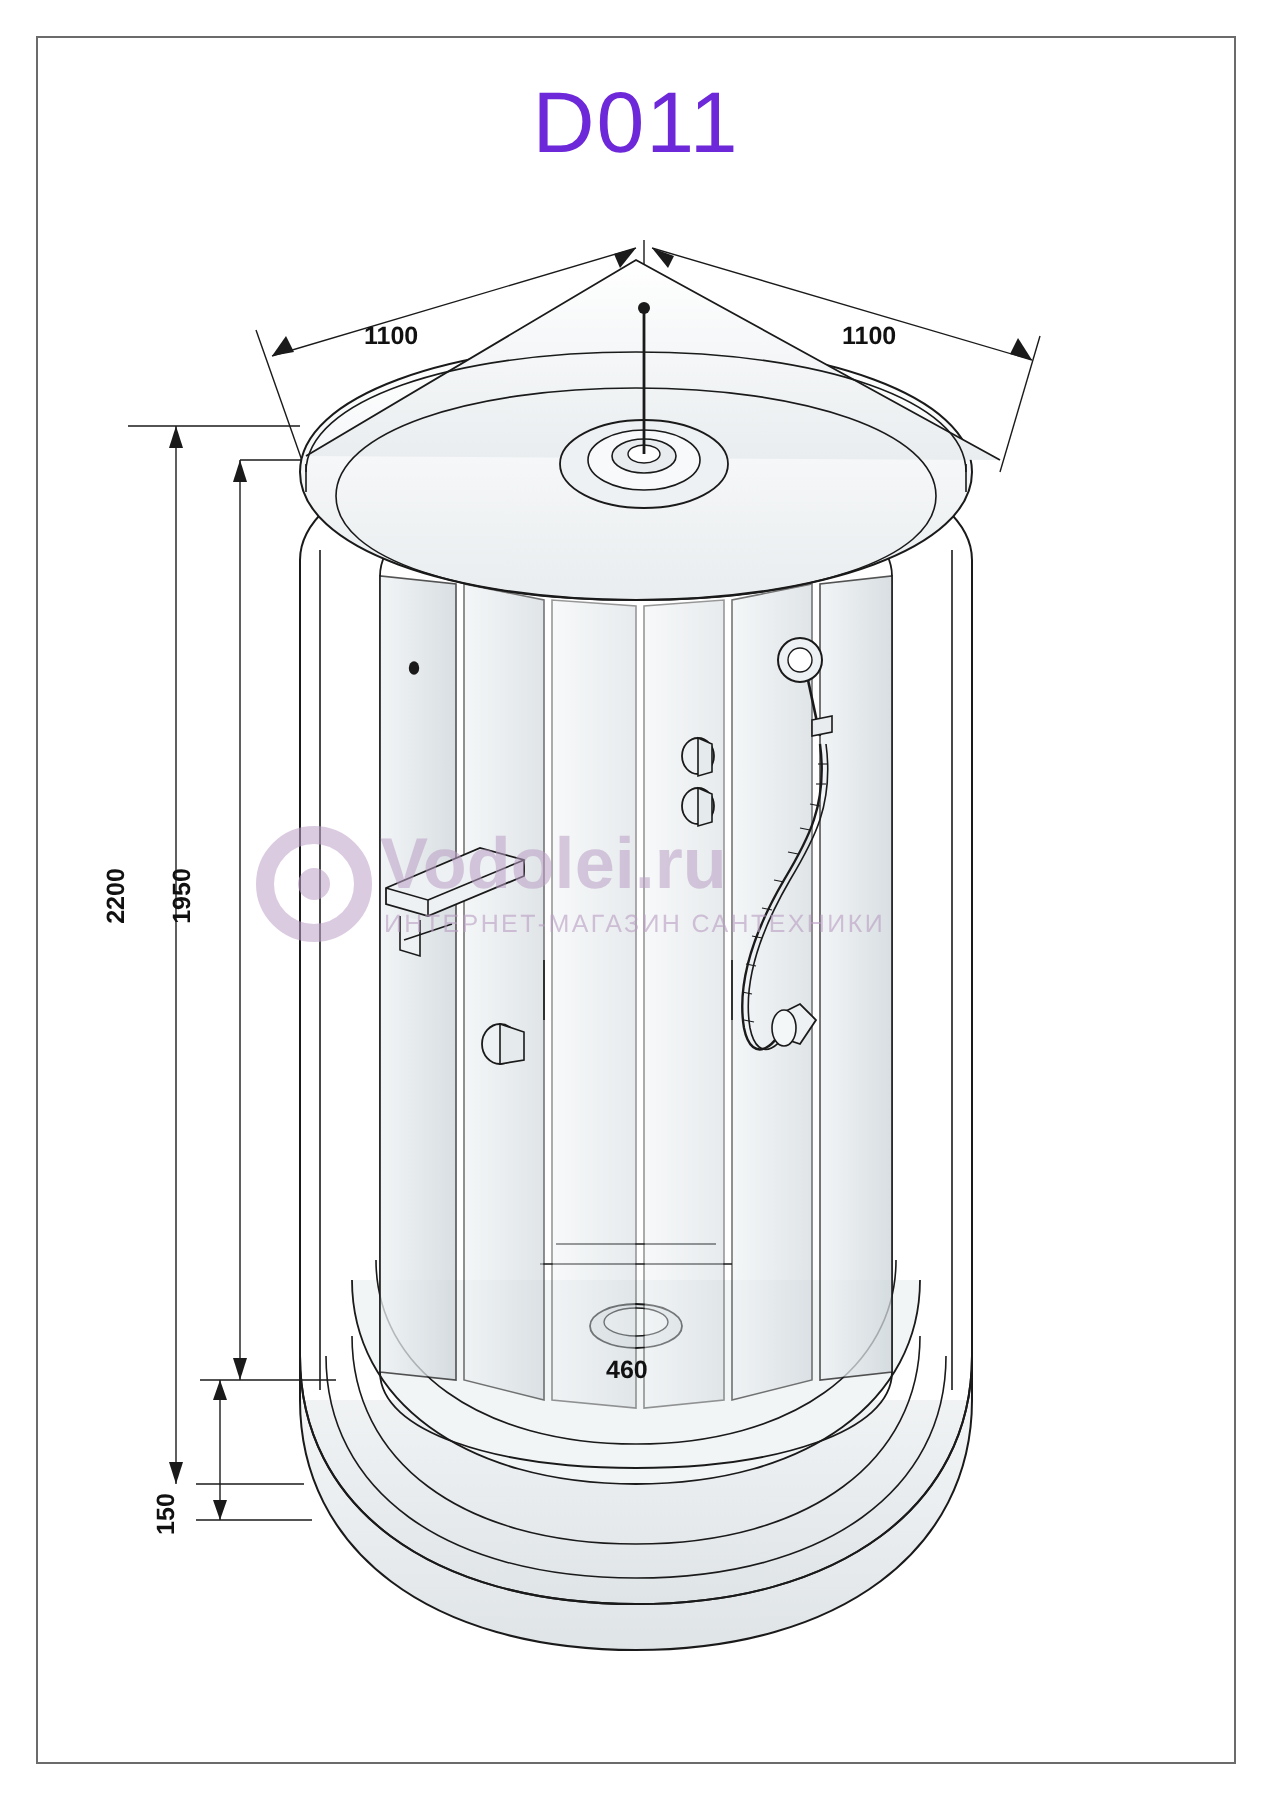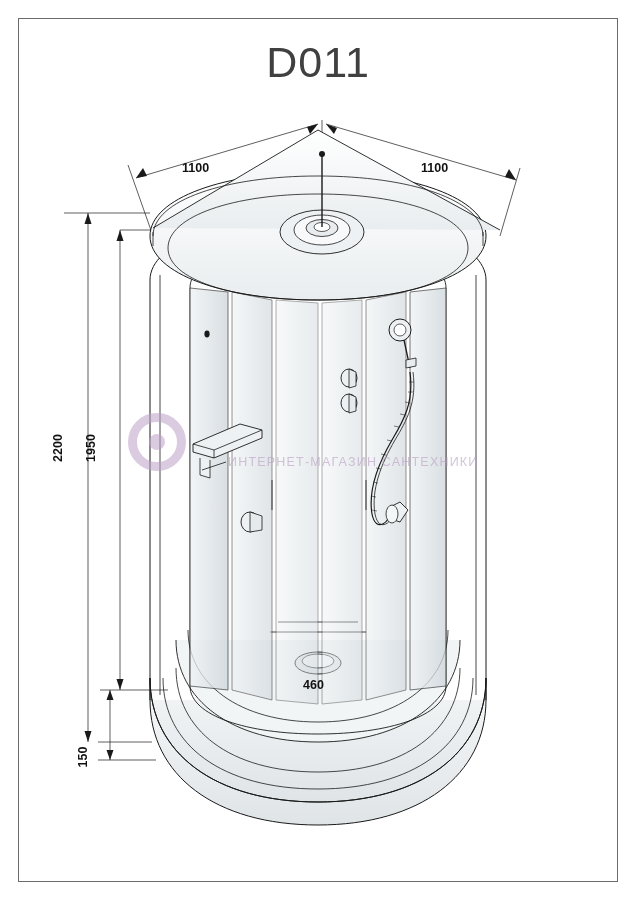--- a/index.html
+++ b/index.html
@@ -31,21 +31,21 @@
   }
   .title {
     position: absolute;
     left: 0;
     top: 38px;
     width: 636px;
     text-align: center;
     font-size: 43px;
     font-weight: normal;
     letter-spacing: 1px;
-    color: #404040;
+    color: #6d28d9;
     font-family: "Liberation Sans", sans-serif;
   }
   svg.draw {
     position: absolute;
     left: 0;
     top: 0;
     width: 636px;
     height: 900px;
   }
   .dim-label {
@@ -101,21 +101,20 @@
     font-family: "Liberation Sans", sans-serif;
   }
   .wm-sub {
     position: absolute;
     left: 64px;
     top: 50px;
     font-size: 12.5px;
     letter-spacing: 1.2px;
     color: rgba(186,158,196,0.62);
     font-family: "Liberation Sans", sans-serif;
-    margin-left: 36px;
   }
 </style>
 </head>
 <body>
 
 <div id="sheet">
 
   <div class="frame"></div>
 
   <div class="title">D011</div>
@@ -317,16 +316,17 @@
   <div class="dim-label rot" style="left:41px; top:441px; width:34px; text-align:center;">2200</div>
 
   <div class="dim-label rot" style="left:74px; top:441px; width:34px; text-align:center;">1950</div>
 
   <div class="dim-label rot" style="left:66px; top:750px; width:34px; text-align:center;">150</div>
 
   <div class="dim-label" style="left:303px; top:678px;">460</div>
 
   <div class="wm">
     <div class="wm-ring"></div>
+    <div class="wm-main">Vodolei.ru</div>
     <div class="wm-sub">ИНТЕРНЕТ-МАГАЗИН САНТЕХНИКИ</div>
   </div>
 
 </div>
 
 </body></html>

